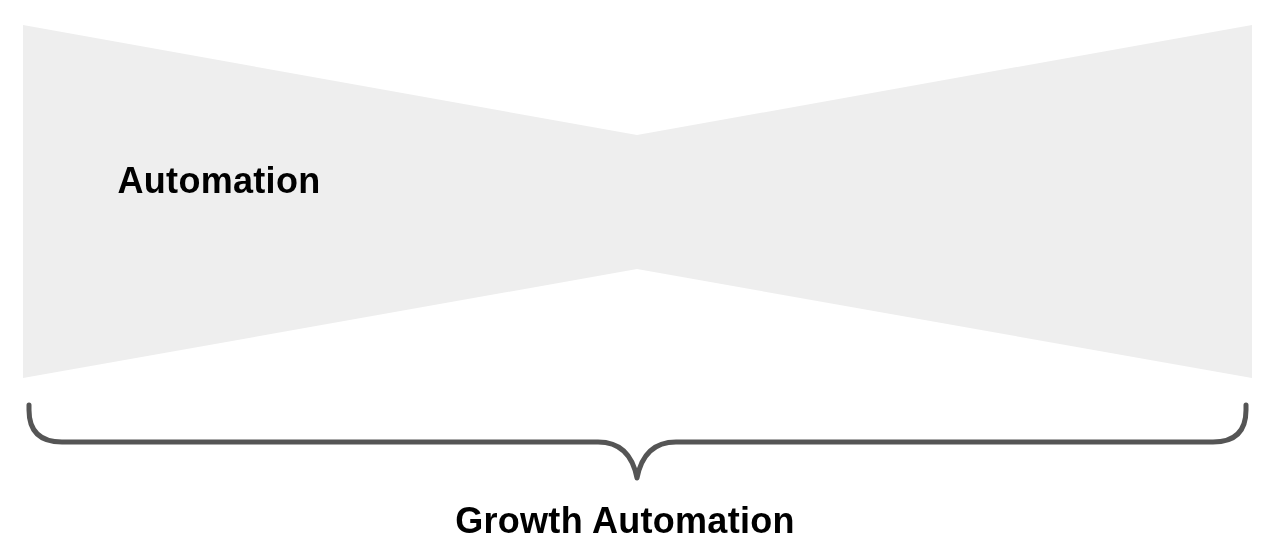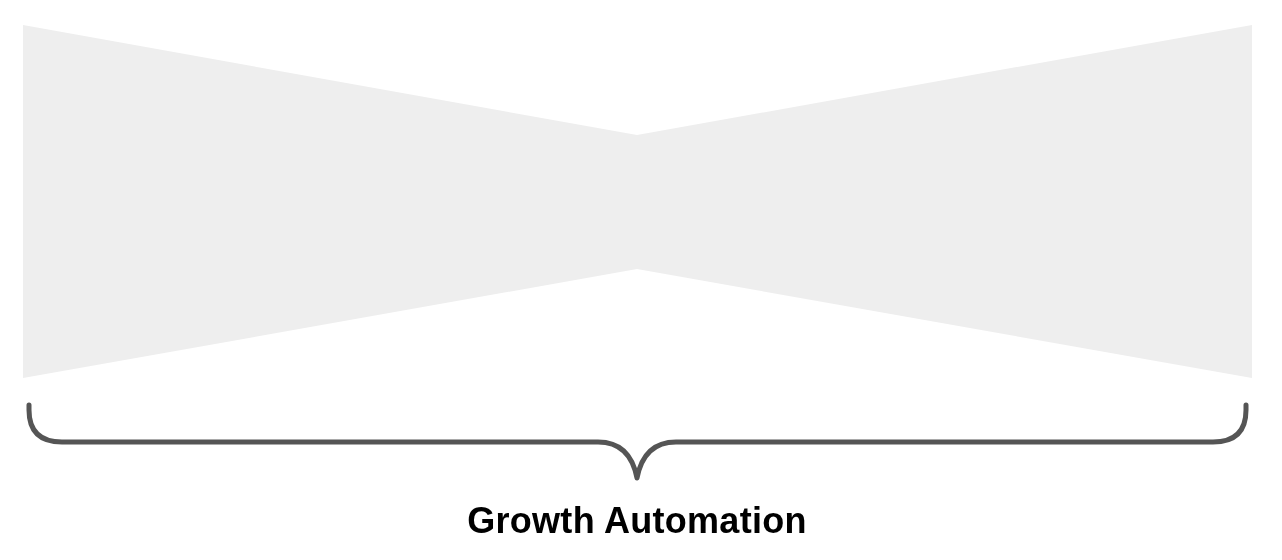--- a/index.html
+++ b/index.html
@@ -38,21 +38,21 @@
       left: 88px;
       top: 160px;
       width: 262px;
     }
     #right-label {
       left: 900px;
       top: 160px;
       width: 282px;
     }
     #bottom-label {
-      left: 337px;
+      left: 325px;
       top: 500px;
       width: 600px;
     }
   </style>
 </head>
 <body>
 
 <div class="diagram">
   <svg width="1282" height="560" viewBox="0 0 1282 560" xmlns="http://www.w3.org/2000/svg">
     <polygon points="23,25 637,135 1252,25 1252,378 637,269 23,378" fill="#eeeeee"></polygon>
@@ -61,17 +61,18 @@
              Q 29 442 62 442
              L 598 442
              Q 630 442 637 478
              Q 644 442 676 442
              L 1213 442
              Q 1246 442 1246 410
              L 1246 405" fill="none" stroke="#555555" stroke-width="5" stroke-linecap="round" stroke-linejoin="round"></path>
   </svg>
 
   <div class="label" id="left-label">
+    <span>Automation</span>
   </div>
 
 
   <div class="label" id="bottom-label">Growth Automation</div>
 </div>
 
 </body></html>

